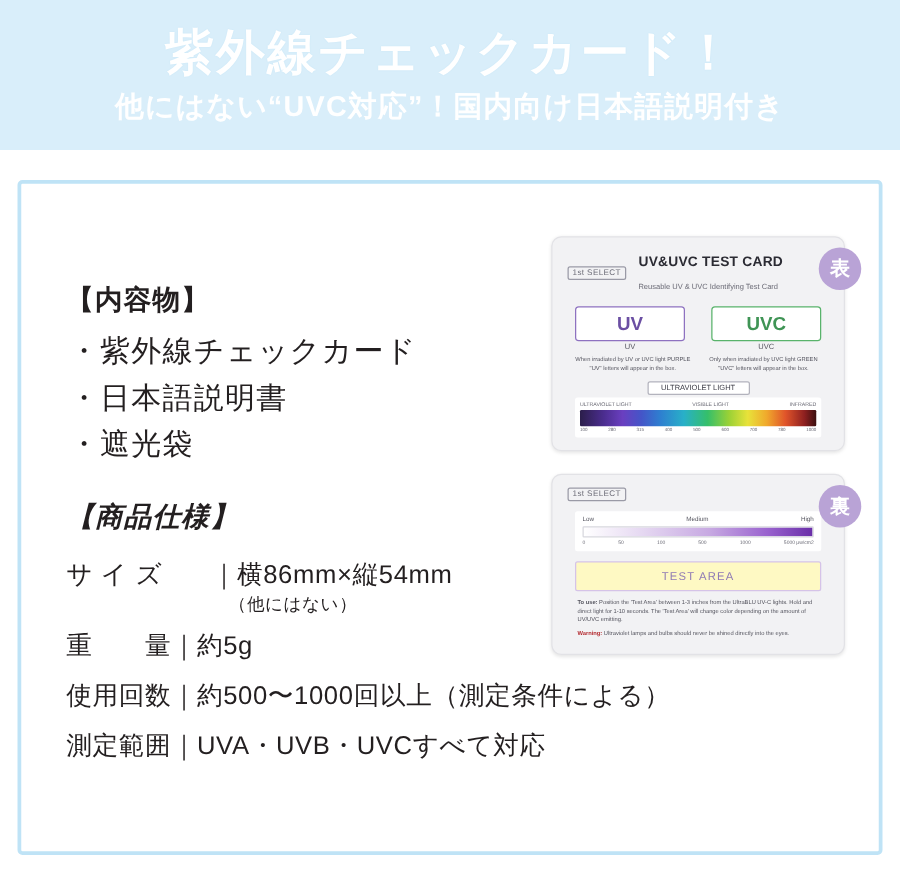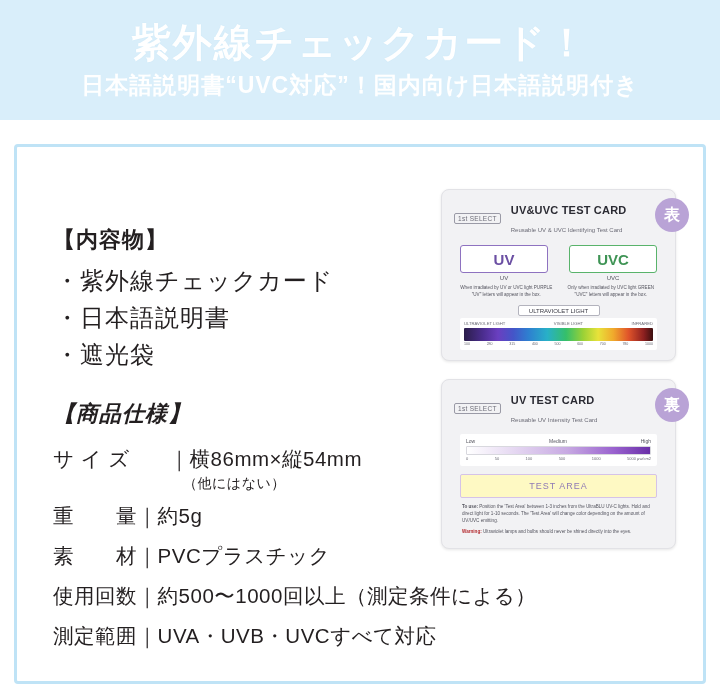--- a/index.html
+++ b/index.html
@@ -155,21 +155,21 @@
   .cs2-warn { margin: 4px 8px 2px; font-size: 4.6px; color: #55555f; line-height: 1.5; }
   .cs2-warn b { color: #b3292e; }
 </style>
 </head>
 <body>
 
 <div class="page">
 
   <div class="banner">
     <div class="banner-title">紫外線チェックカード！</div>
-    <div class="banner-sub">日本語説明書“UVC対応”！国内向け日本語説明付き</div>
+    <div class="banner-sub">他にはない“UVC対応”！国内向け日本語説明付き</div>
   </div>
 
   <div class="card">
 
     <div class="left-col">
 
       <div class="heading">【内容物】</div>
       <ul class="bullet-list">
         <li>・紫外線チェックカード</li>
         <li>・日本語説明書</li>
@@ -189,25 +189,20 @@
         </table>
       <div class="sub-note">（他にはない）</div>
       <table class="spec-table">
         <tbody>
             <tr>
           <td class="spec-label">重　　量</td>
           <td class="spec-sep">｜</td>
           <td>約5g</td>
         </tr>
         <tr>
-          <td class="spec-label">素　　材</td>
-          <td class="spec-sep">｜</td>
-          <td>PVCプラスチック</td>
-        </tr>
-        <tr>
           <td class="spec-label">使用回数</td>
           <td class="spec-sep">｜</td>
           <td>約500〜1000回以上（測定条件による）</td>
         </tr>
         <tr>
           <td class="spec-label">測定範囲</td>
           <td class="spec-sep">｜</td>
           <td>UVA・UVB・UVCすべて対応</td>
         </tr>
       </tbody>
@@ -262,24 +257,20 @@
             <span>1000</span>
           </div>
         </div>
       </div>
 
       <div class="cardshot">
         <div class="tag">裏</div>
 
         <div class="cs-brandrow">
           <span class="cs-brand">1st SELECT</span>
-          <span class="cs-headblock">
-            <span class="cs-title">UV TEST CARD</span><br>
-            <span class="cs-sub">Reusable UV Intensity Test Card</span>
-          </span>
         </div>
 
         <div class="cs2-scalebox">
           <div class="cs2-scalehead">
             <span>Low</span>
             <span>Medium</span>
             <span>High</span>
           </div>
           <div class="cs2-scalebar"></div>
           <div class="cs2-ticks">

